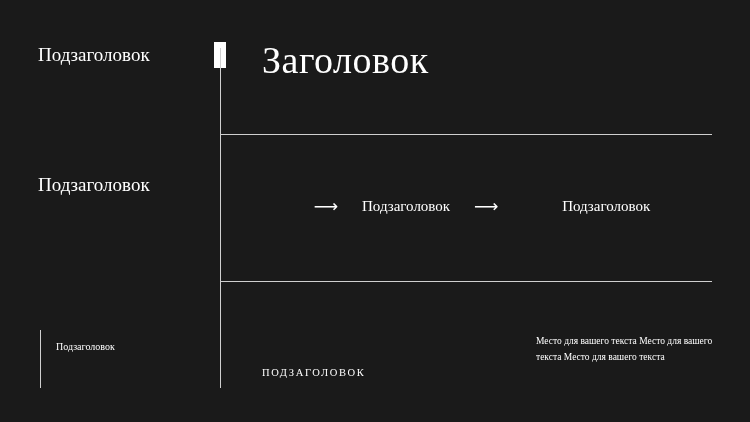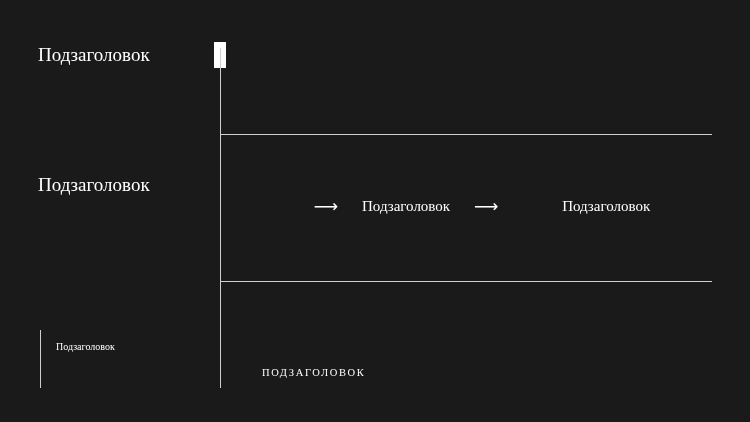--- a/index.html
+++ b/index.html
@@ -153,28 +153,30 @@
 <div class="slide">
 
   <div class="vmarker"></div>
   <div class="vline"></div>
   <div class="hline1"></div>
   <div class="hline2"></div>
   <div class="lvline"></div>
 
   <div class="subtitle-left-1">Подзаголовок</div>
 
+  <div class="title">Заголовок</div>
 
   <div class="subtitle-left-2">Подзаголовок</div>
 
   <div class="flowrow">
     <span class="arrow">⟶</span>
     <span class="flow-label">Подзаголовок</span>
     <span class="arrow">⟶</span>
     <span class="flow-label second">Подзаголовок</span>
   </div>
 
   <div class="caption-small">Подзаголовок</div>
 
+  <div class="body-text">Место для вашего текста Место для вашего текста Место для вашего текста</div>
 
   <div class="footer-caps">ПОДЗАГОЛОВОК</div>
 
 </div>
 
 </body></html>

